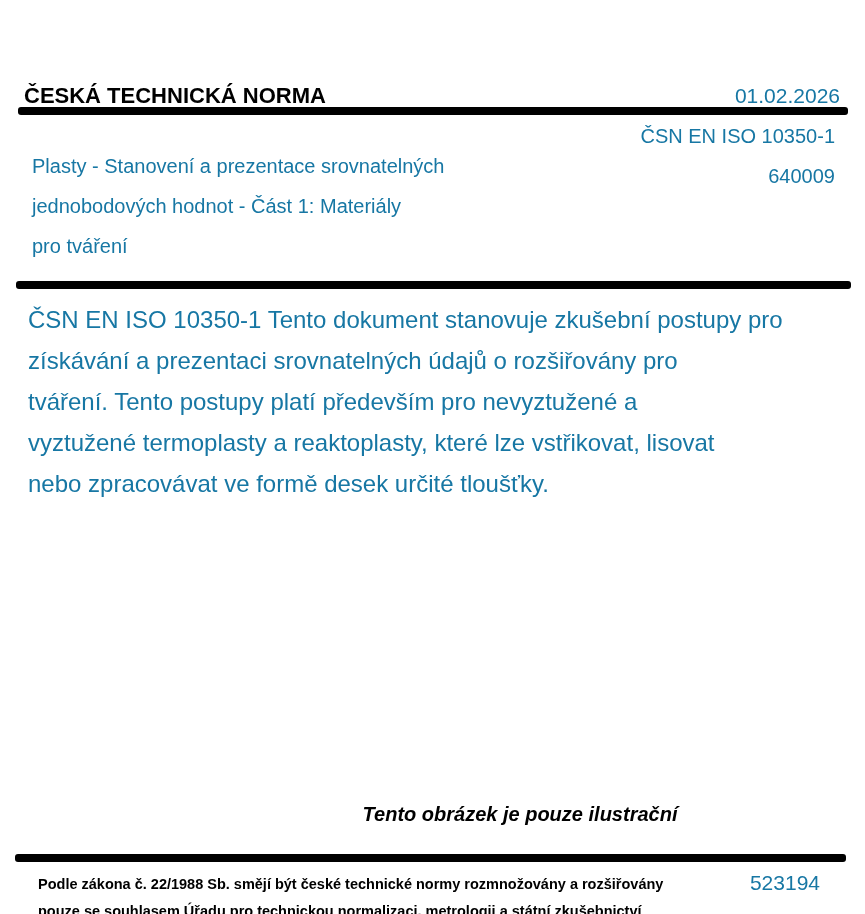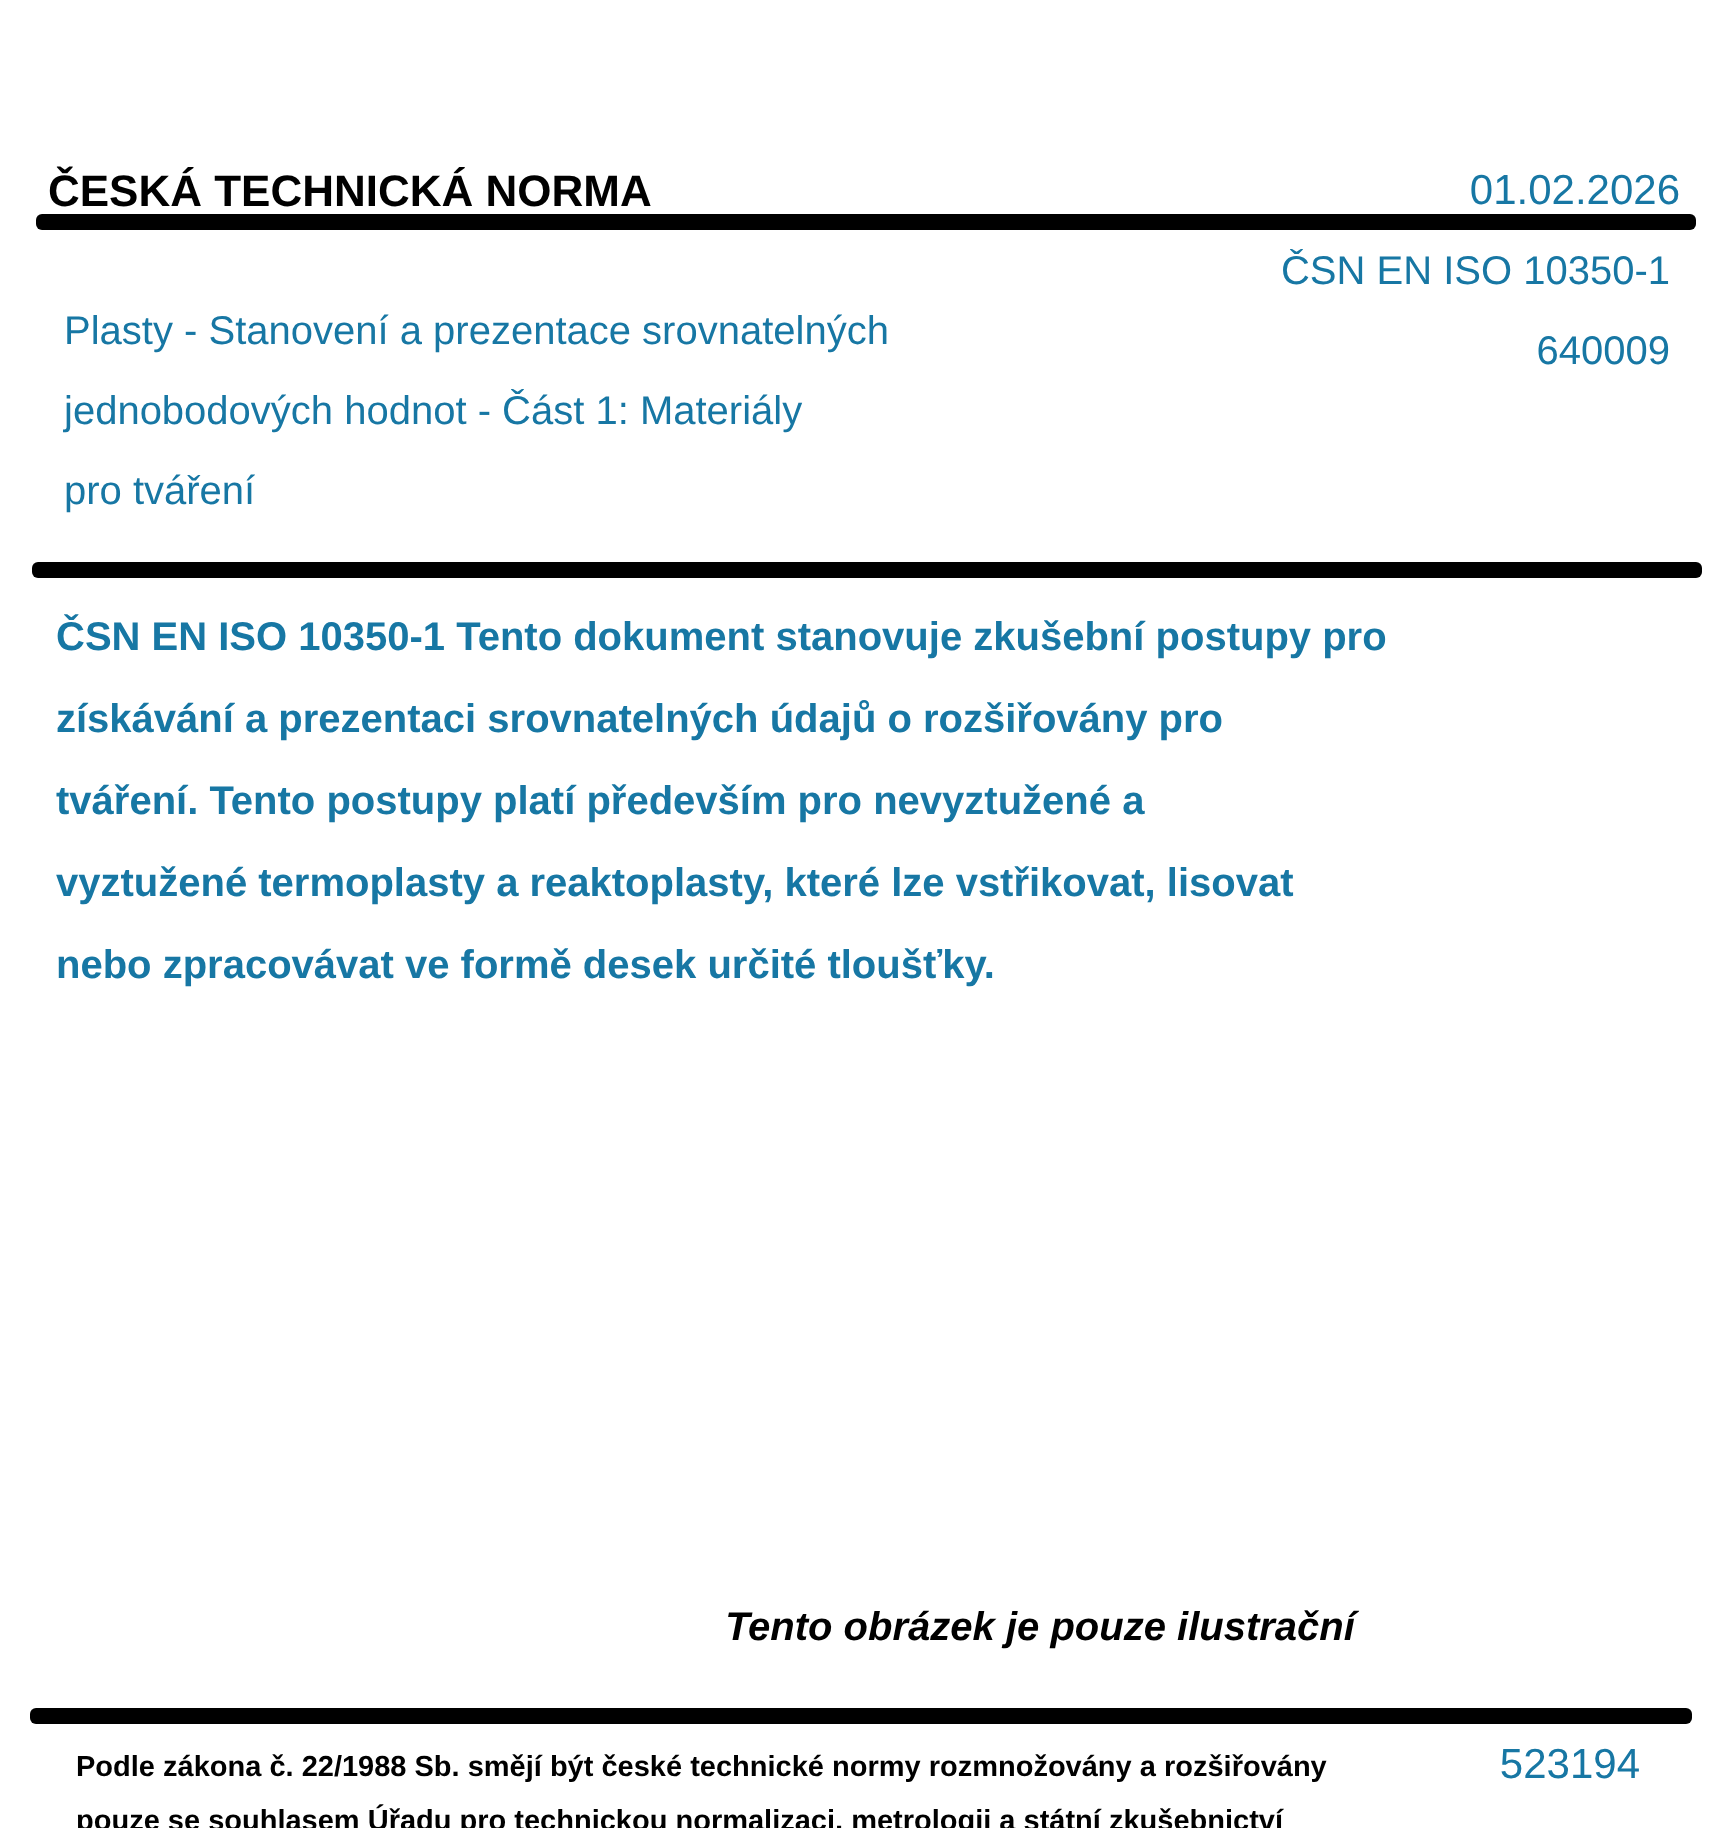--- a/index.html
+++ b/index.html
@@ -36,21 +36,21 @@
 
   .ref-block {
     position: absolute; right: 30px; top: 104px;
     font-size: 20px; line-height: 32px; color: var(--accent);
     text-align: right;
   }
   .ref-block div { white-space: nowrap; }
 
   .abstract {
     position: absolute; left: 12px; top: 287px;
-    font-size: 20px; line-height: 33px; color: var(--accent); font-weight: bold;
+    font-size: 24px; line-height: 33px; color: var(--accent);
   }
   .abstract div { white-space: nowrap; }
 
   .illustration-note {
     position: absolute; left: 512px; top: 791px;
     transform: translateX(-50%);
     font-size: 20px; font-weight: bold; color: var(--ink);
     white-space: nowrap;
     font-style: italic;
   }

